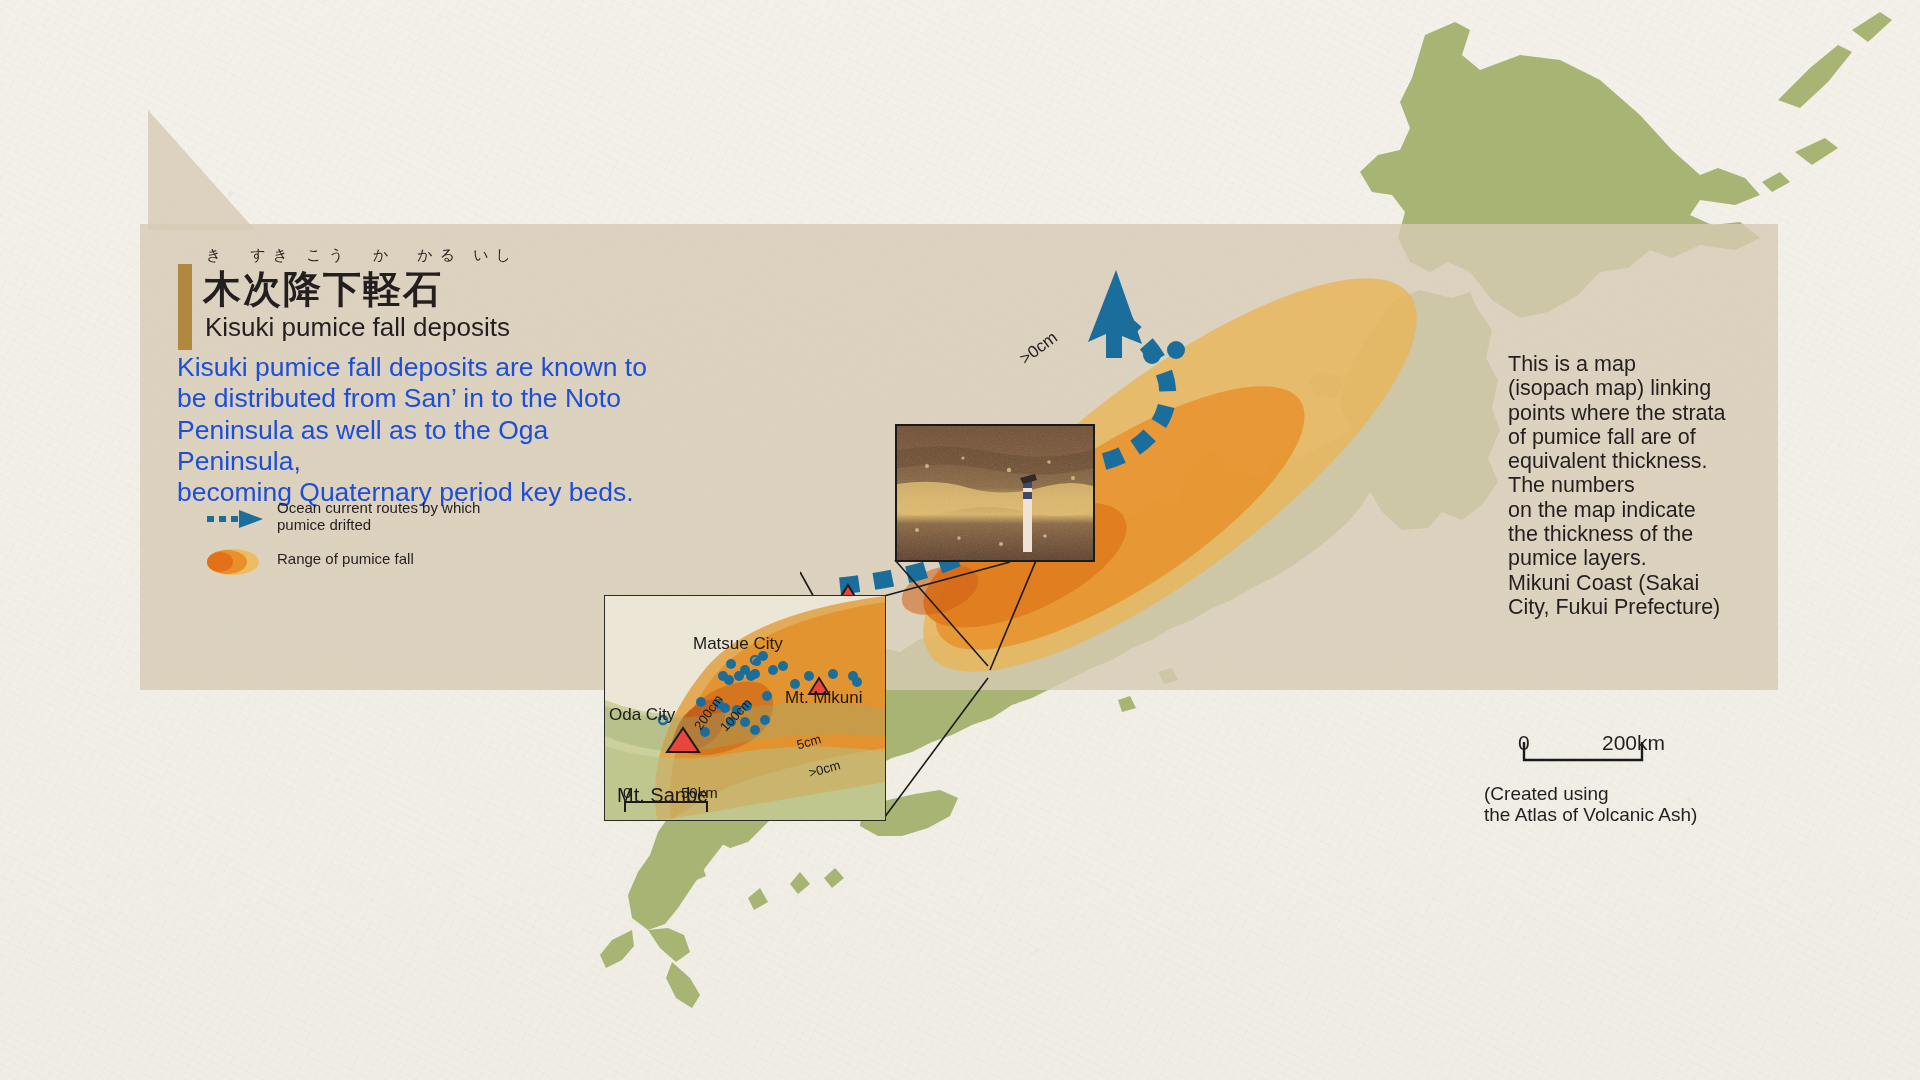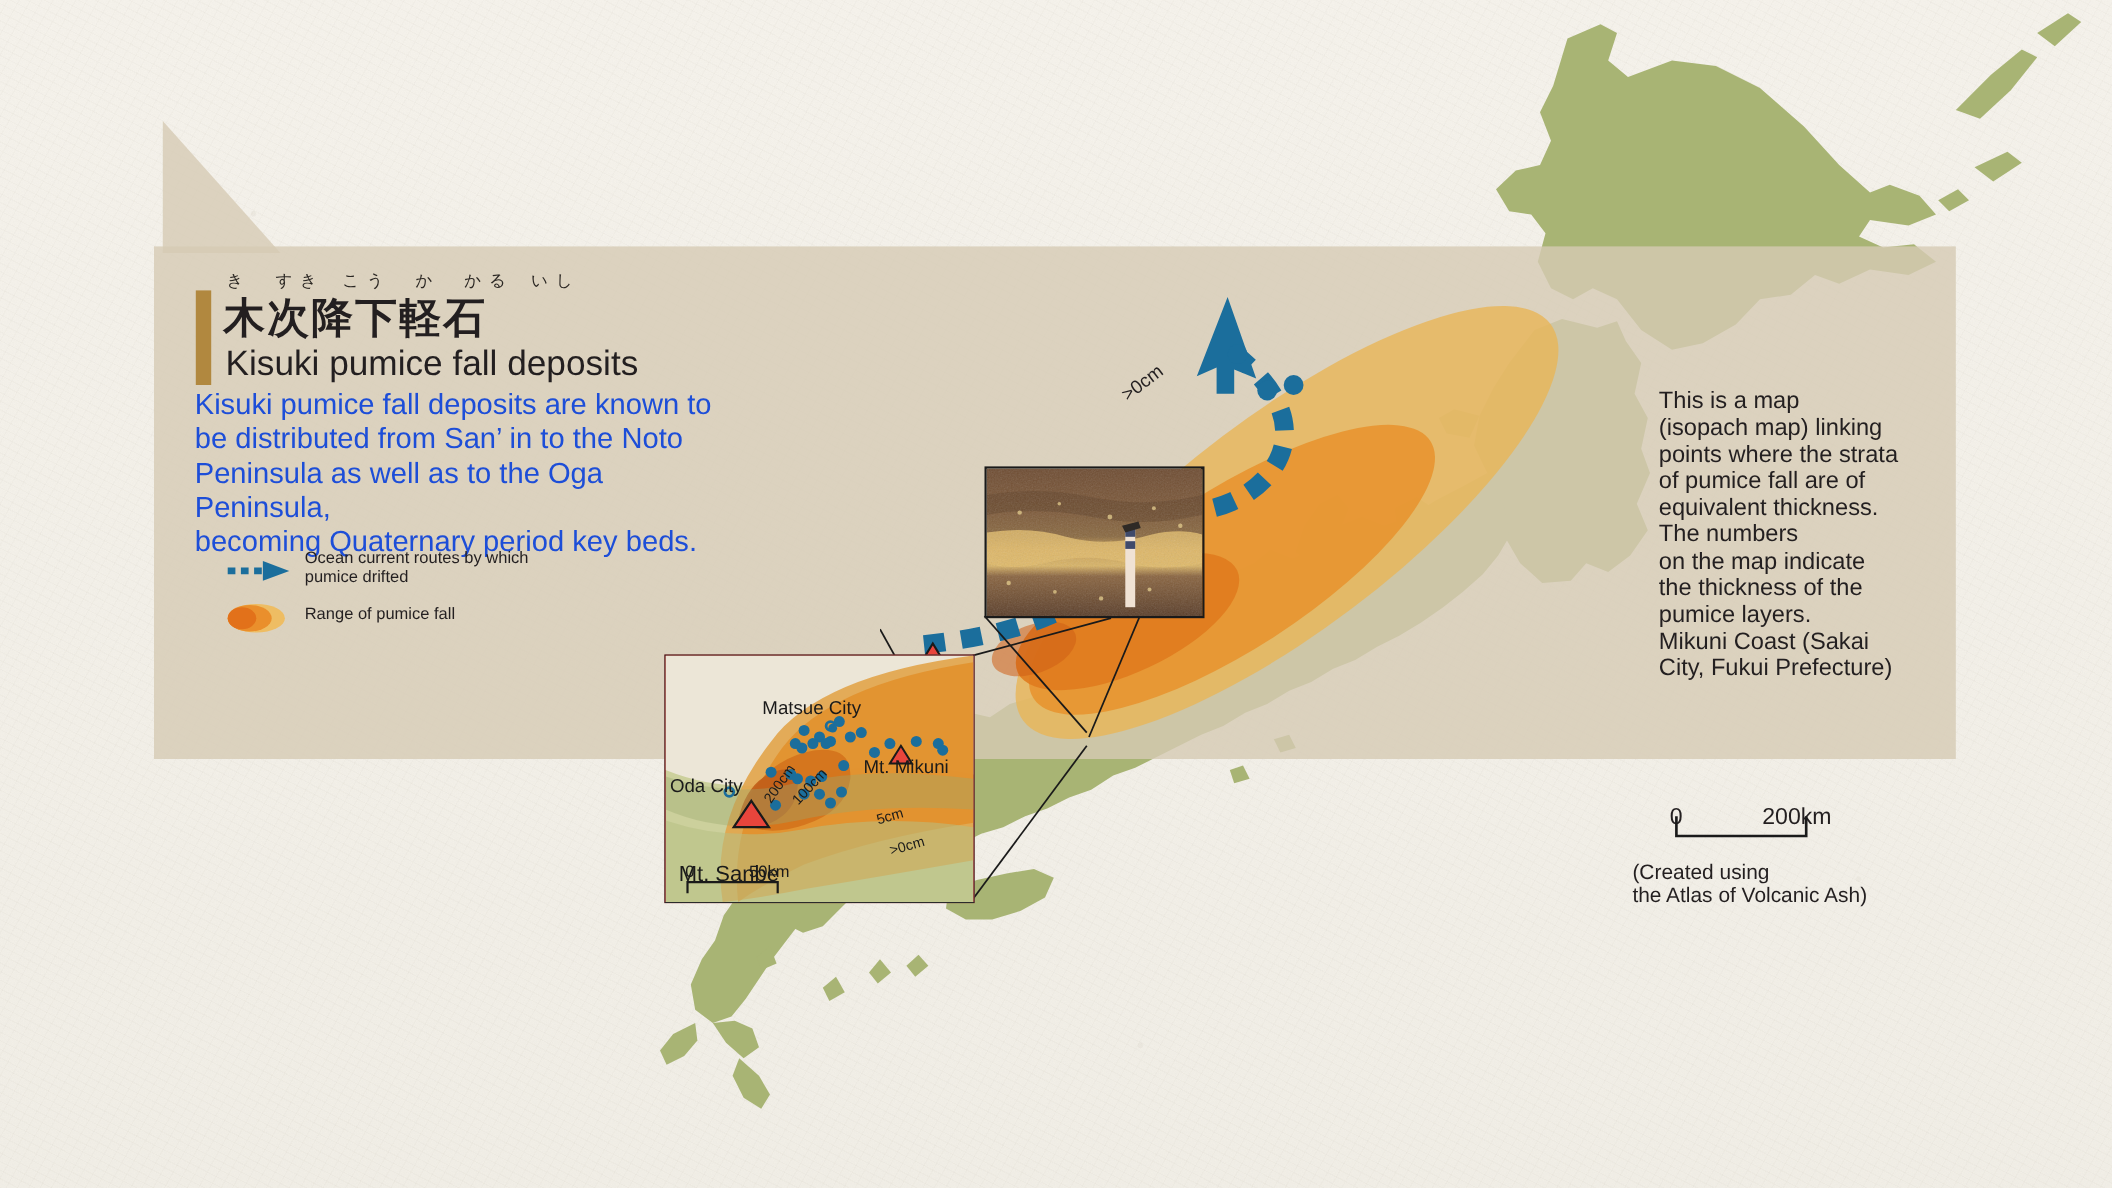--- a/index.html
+++ b/index.html
@@ -27,23 +27,23 @@
   
   #japan{position:absolute;left:0;top:0;width:1920px;height:1080px;}
   
   #panel{
     position:absolute;left:140px;top:224px;width:1638px;height:466px;
     background:rgba(214,202,180,.80);
   }
   #panel-tail{position:absolute;left:140px;top:110px;width:210px;height:120px;}
   
   #accent-bar{position:absolute;left:178px;top:264px;width:14px;height:86px;background:#b1883f;}
-  #ruby{position:absolute;left:206px;top:246px;font-size:15px;letter-spacing:7px;color:#2b2723;font-family:Liberation Mono, monospace;}
+  #ruby{position:absolute;left:206px;top:246px;font-size:15px;letter-spacing:7px;color:#2b2723;}
   #title-ja{position:absolute;left:203px;top:264px;font-size:38px;font-weight:bold;letter-spacing:2px;color:#231f20;}
-  #title-en{position:absolute;left:205px;top:312px;font-size:32px;color:#231f20;}
+  #title-en{position:absolute;left:205px;top:312px;font-size:26px;color:#231f20;}
   #body-text{
     position:absolute;left:177px;top:352px;width:490px;
     font-size:26.5px;line-height:1.18;color:#1d4ed8;white-space:pre-line;
   }
   
   #legend{position:absolute;left:205px;top:500px;width:420px;}
   .leg-row{position:relative;height:38px;}
   .leg-txt{position:absolute;left:72px;top:0;font-size:15px;line-height:1.12;white-space:pre-line;color:#231f20;}
   .leg-mark{position:absolute;left:0;top:0;width:64px;height:34px;}
   

